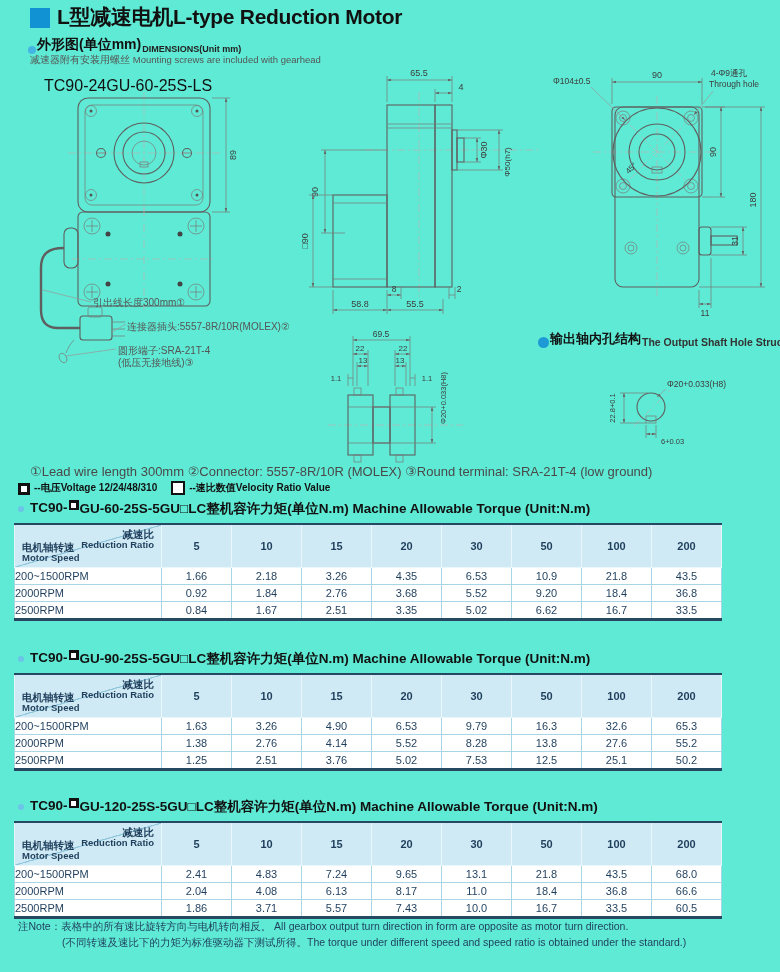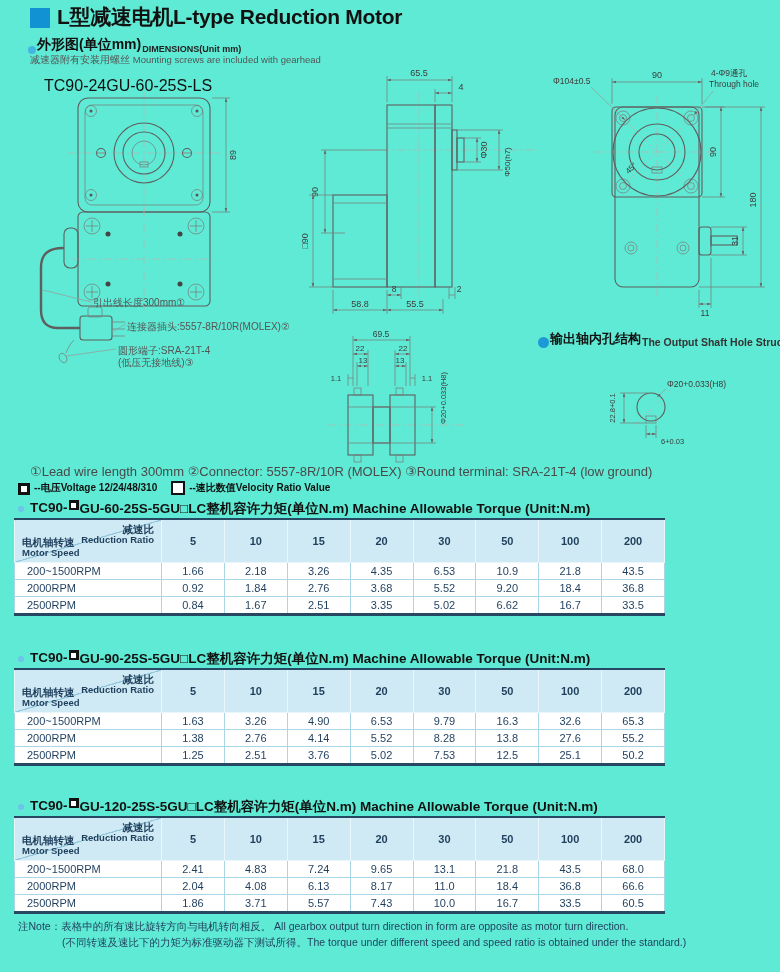--- a/index.html
+++ b/index.html
@@ -24,27 +24,27 @@
   
   .legend{display:flex;align-items:flex-end;gap:4px;font-size:10px;font-weight:700;white-space:nowrap}
   .sq-filled{width:12px;height:12px;background:#111;position:relative;display:inline-block;flex:none}
   .sq-filled::after{content:"";position:absolute;left:3px;top:3px;right:3px;bottom:3px;background:#fff}
   .sq-filled.sm{width:10px;height:10px;margin:0 1px}
   .sq-filled.sm::after{left:2.5px;top:2.5px;right:2.5px;bottom:2.5px}
   .sq-open{width:10px;height:10px;border:2px solid #111;display:inline-block;background:#fff;flex:none;margin-left:10px}
   
   .tbltitle{display:flex;align-items:center;gap:6px;font-size:13.5px;font-weight:700;margin-left:4px;white-space:nowrap}
   .ttl{display:inline-flex;align-items:flex-start}
-  table{border-collapse:collapse;table-layout:fixed;width:651px;
+  table{border-collapse:collapse;table-layout:fixed;width:708px;margin-top:5px;
         border-top:2px solid #274862;border-bottom:3px solid #274862;
         font-size:11px;color:#1e3e5c}
   col.c0{width:147px}
   thead th{background:#cfeaf4;height:42px;border:1px solid #e9f6fb;font-weight:700;font-size:11px;padding:0}
   tbody td{border:1px solid #a9d6e7;height:16px;text-align:center;padding:0;background:#fff}
-  td.speed{text-align:left;padding-left:12px}
+  td.speed{text-align:left;padding-left:0}
   th.corner{position:relative;
     background-image:linear-gradient(to bottom right,rgba(0,0,0,0) calc(50% - 0.6px),#8fc6db calc(50% - 0.6px),#8fc6db calc(50% + 0.6px),rgba(0,0,0,0) calc(50% + 0.6px));}
   .corner-tr{position:absolute;top:3px;right:7px;text-align:right;line-height:1.15}
   .corner-bl{position:absolute;bottom:3px;left:7px;text-align:left;line-height:1.15}
   .corner-zh{font-size:10.5px;font-weight:700}
   .corner-en{font-size:9.5px;font-weight:700}
   
   .endnote{font-size:10.5px;color:#1e3e5c;white-space:nowrap}
   
   svg{overflow:visible}

